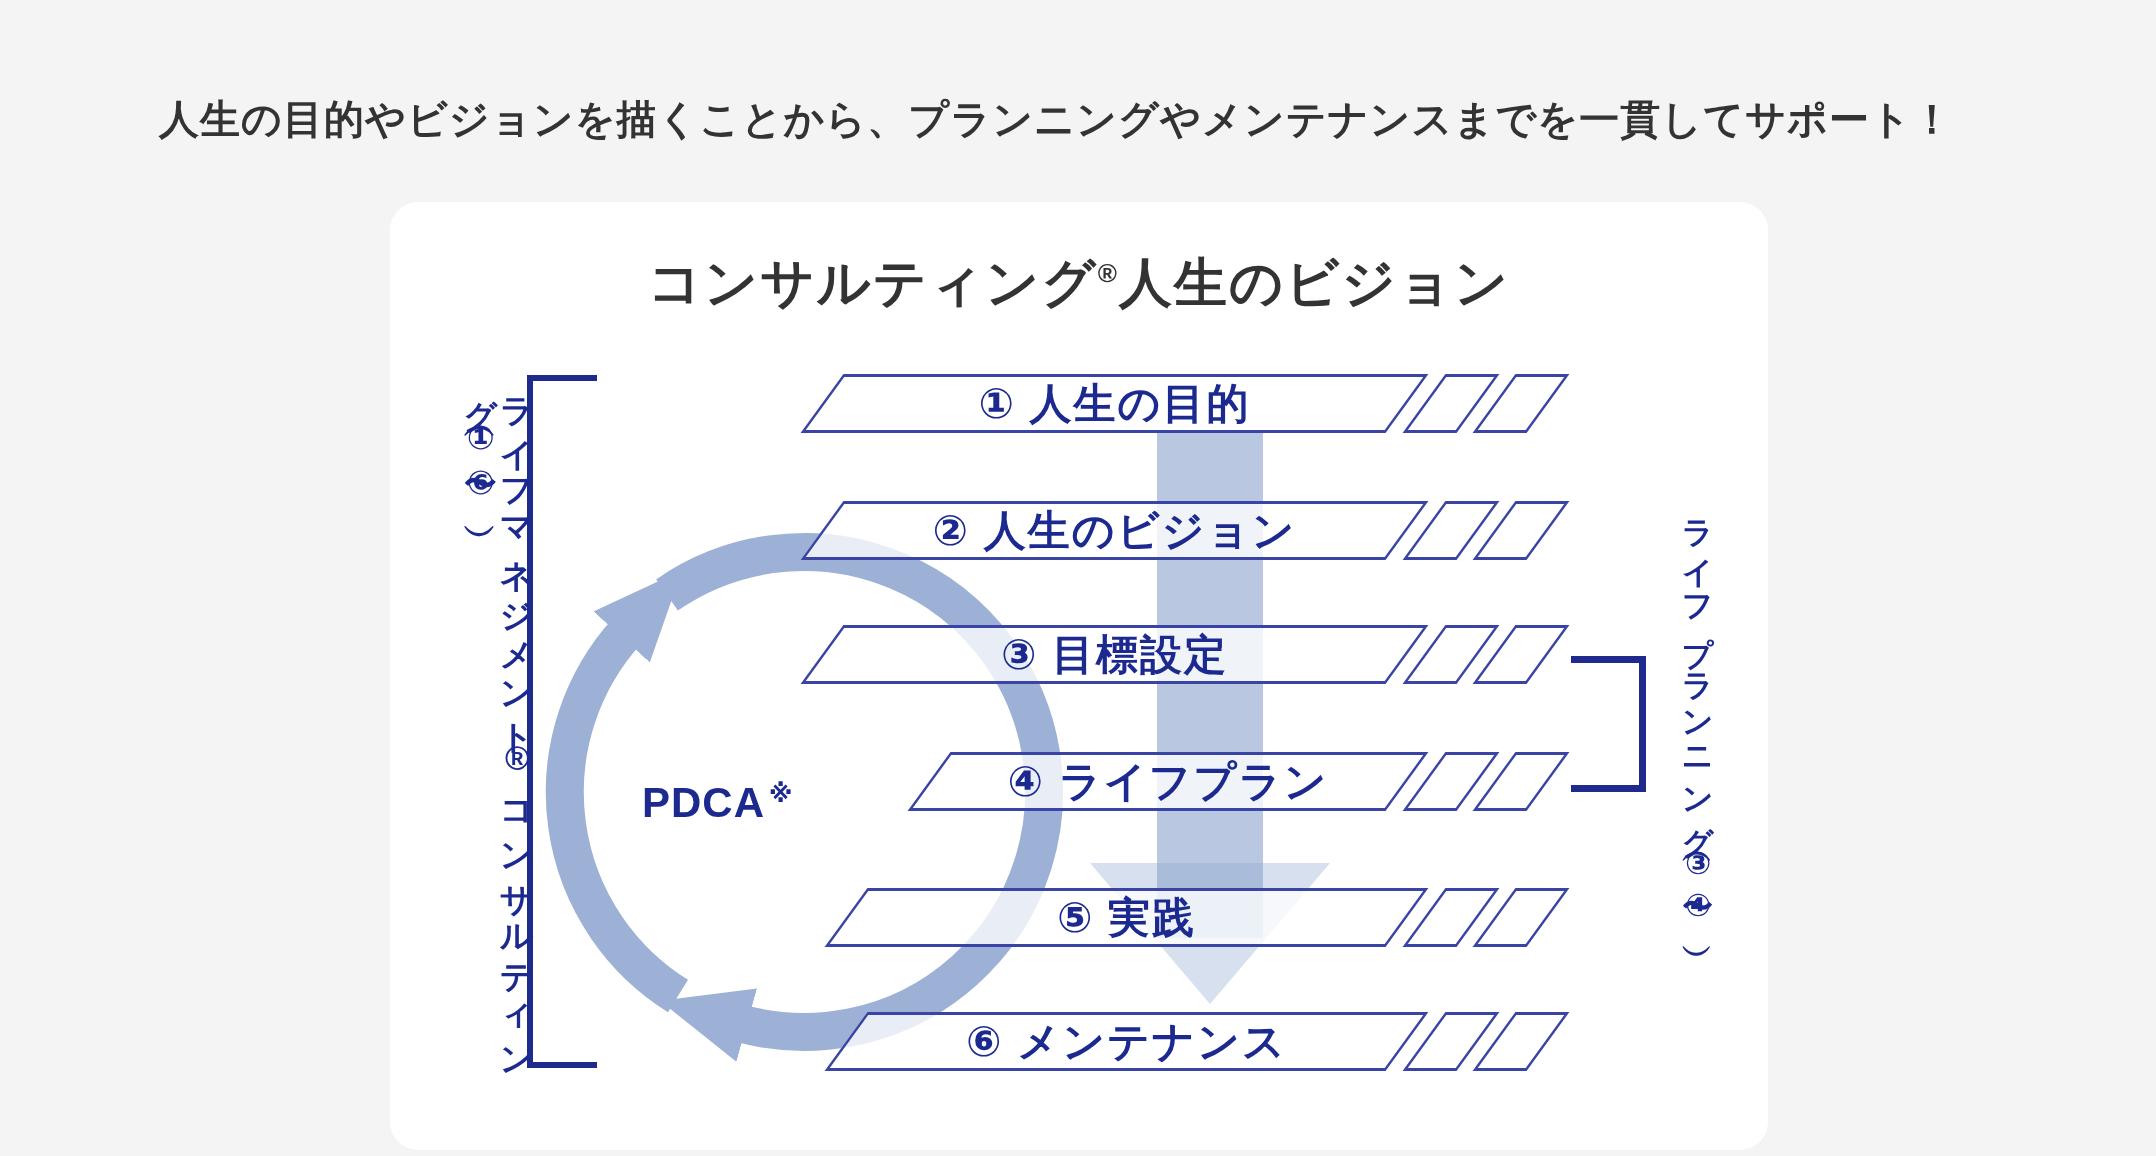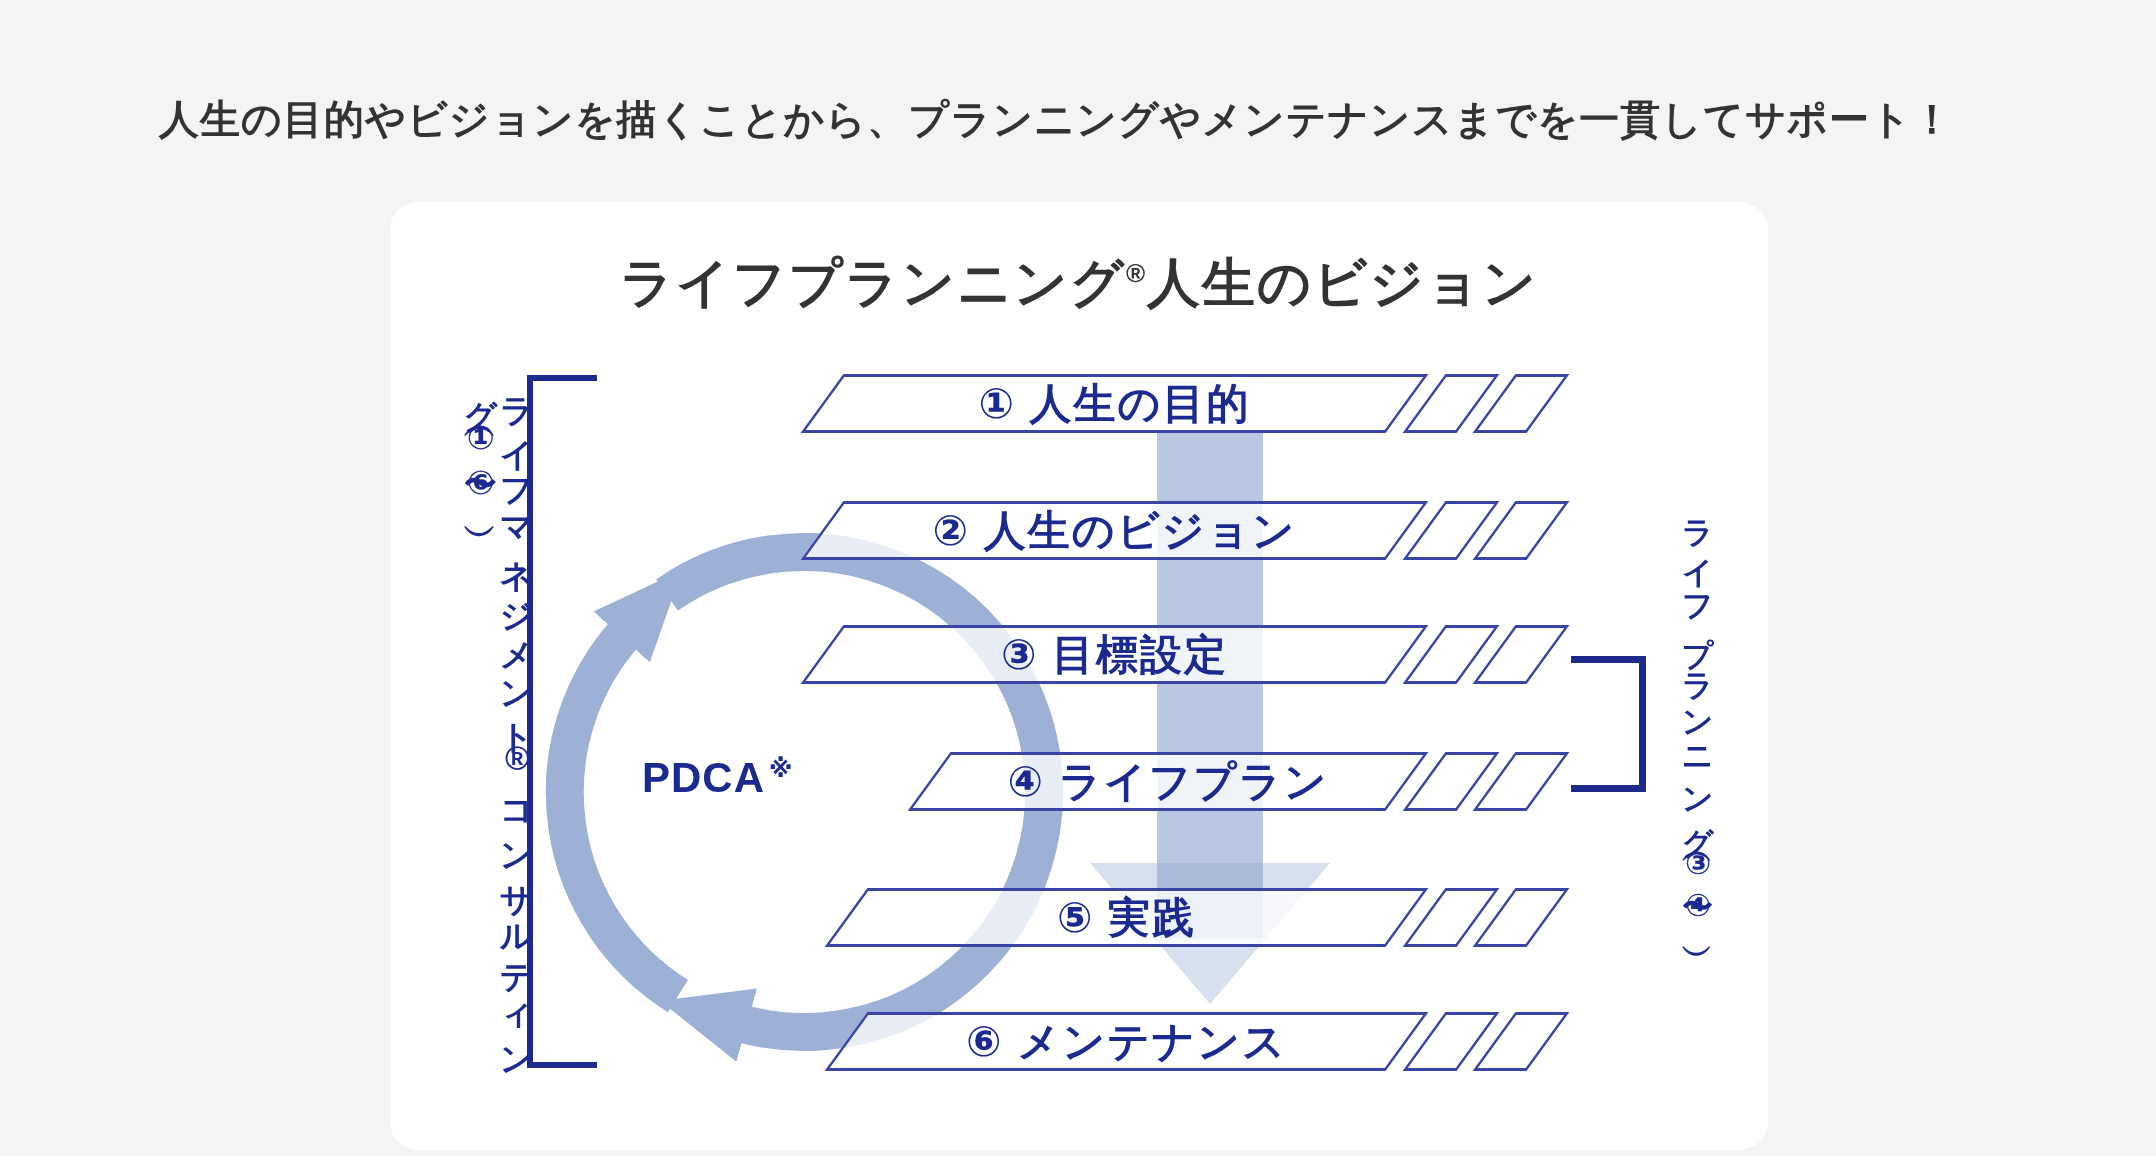--- a/index.html
+++ b/index.html
@@ -34,21 +34,21 @@
   .bracket{position:absolute;background:#1e2a8c;}
   
   .lb-v{left:137px;top:173px;width:6px;height:693px;}
   .lb-t{left:137px;top:173px;width:70px;height:6px;}
   .lb-b{left:137px;top:860px;width:70px;height:6px;}
   
   .rb-t{left:1181px;top:454px;width:75px;height:7px;}
   .rb-v{left:1249px;top:454px;width:7px;height:136px;}
   .rb-b{left:1181px;top:583px;width:75px;height:7px;}
   .pdca{
-    position:absolute;left:252px;top:552px;
+    position:absolute;left:252px;top:577px;
     font-size:42px;font-weight:bold;color:#1c2a90;letter-spacing:1px;
   }
   .pdca .mark{font-size:24px;vertical-align:super;margin-left:4px;}
   .row{position:absolute;left:432px;width:780px;height:59px;}
   .banner{
     position:absolute;left:0;top:0;width:585px;height:59px;
     transform:skewX(-36deg);
     background:rgba(255,255,255,0.78);
     border:3px solid #3a44a5;box-sizing:border-box;
   }
@@ -152,16 +152,16 @@
 
   <div class="row row6">
     <div class="banner">
       <div class="banner-label">⑥ メンテナンス</div>
     </div>
     <div class="slash s1"></div>
     <div class="slash s2"></div>
   </div>
 
   <div class="card-title">
-    <span>ライフプランニング</span><span class="reg">®</span><span>人生のビジョン</span>
+    <span>コンサルティング</span><span class="reg">®</span><span>人生のビジョン</span>
   </div>
 
 </div>
 
 </body></html>

